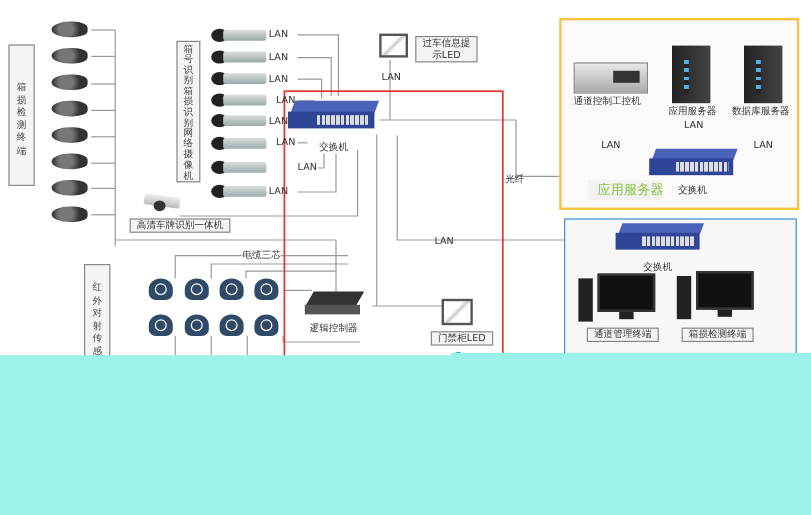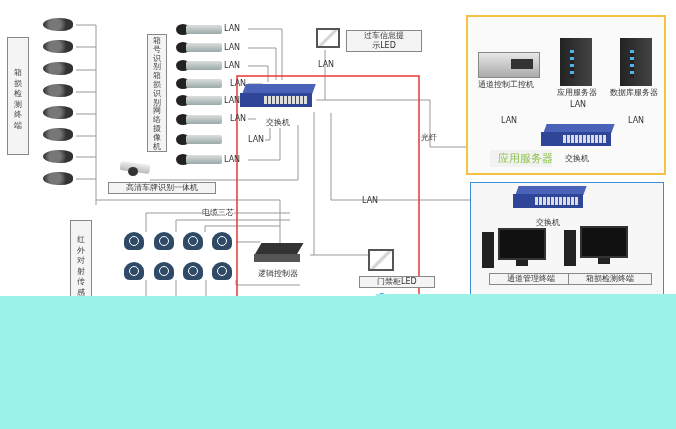--- a/index.html
+++ b/index.html
@@ -1,19 +1,19 @@
 <!DOCTYPE html>
 <html><head>
 <meta charset="utf-8">
 <style>
   html,body{margin:0;padding:0;}
   body{width:676px;height:429px;position:relative;overflow:hidden;background:#ffffff;font-family:"DejaVu Sans",sans-serif;}
   .abs{position:absolute;}
   .lbl{position:absolute;font-size:8px;color:#333;white-space:nowrap;line-height:10px;}
-  .boxlbl{position:absolute;font-size:8px;color:#333;border:1px solid #888;background:#f4f4f4;padding:0 17px;line-height:10px;white-space:nowrap;}
+  .boxlbl{position:absolute;font-size:8px;color:#333;border:1px solid #888;background:#f4f4f4;padding:0 5px;line-height:10px;white-space:nowrap;}
   .vbox{position:absolute;border:1px solid #888;background:#f4f4f4;font-size:8px;color:#444;text-align:center;line-height:10.5px;}
   .vbox span{display:block;}
   svg.lines{position:absolute;left:0;top:0;}
   .overlay{position:absolute;left:0;top:296px;width:676px;height:133px;background:#9cf1e9;}
   .overlay2{position:absolute;left:376px;top:294px;width:300px;height:4px;background:#9cf1e9;}
 </style>
 </head>
 <body>
 
 <svg class="lines" width="676" height="429">
@@ -146,21 +146,21 @@
   <div class="abs" style="left:4px;top:0;width:70px;height:10px;background:#4a62b8;transform:skewX(-20deg);"></div>
   <div class="abs" style="left:0;top:9px;width:72px;height:14px;background:#2f4597;"></div>
   <div class="abs" style="left:24px;top:12px;width:44px;height:8px;background:repeating-linear-gradient(90deg,#ddd 0 3px,#2f4597 3px 4px);"></div>
 </div>
 <div class="lbl" style="left:266px;top:118px;">交换机</div>
 
 <div class="abs" style="left:316px;top:28px;width:24px;height:20px;border:2px solid #555;background:linear-gradient(135deg,#fff 40%,#ccc 50%,#fff 60%);box-sizing:border-box;"></div>
 <div class="boxlbl" style="left:346px;top:30px;width:40px;white-space:normal;text-align:center;">过车信息提示LED</div>
 <div class="lbl" style="left:318px;top:60px;">LAN</div>
 
-<div class="lbl" style="left:421px;top:133px;">光纤</div>
+<div class="lbl" style="left:421px;top:145px;">光纤</div>
 
 <div class="lbl" style="left:362px;top:196px;">LAN</div>
 
 <div class="vbox" style="left:70px;top:220px;width:22px;height:80px;padding-top:14px;box-sizing:border-box;">
   <span style="width:8px;margin:0 auto;word-break:break-all;white-space:normal;">红外对射传感器</span>
 </div>
 <div id="infrared">
     <div class="abs" style="left: 124px; top: 232px; width: 22px; height: 20px;">
       <div class="abs" style="left:0;top:0;width:20px;height:18px;background:#2e4a66;border-radius:50% 50% 30% 30%;"></div>
       <div class="abs" style="left:5px;top:4px;width:8px;height:8px;border:1.5px solid #fff;border-radius:50%;"></div>

